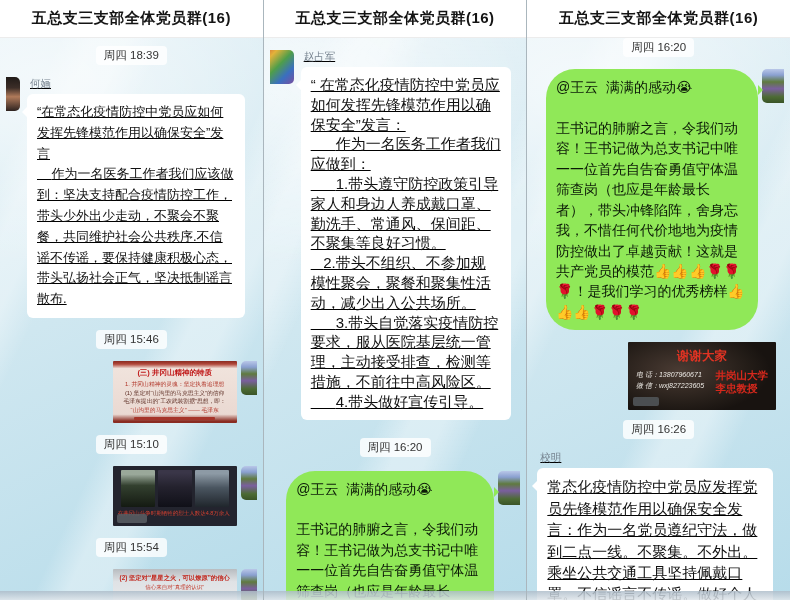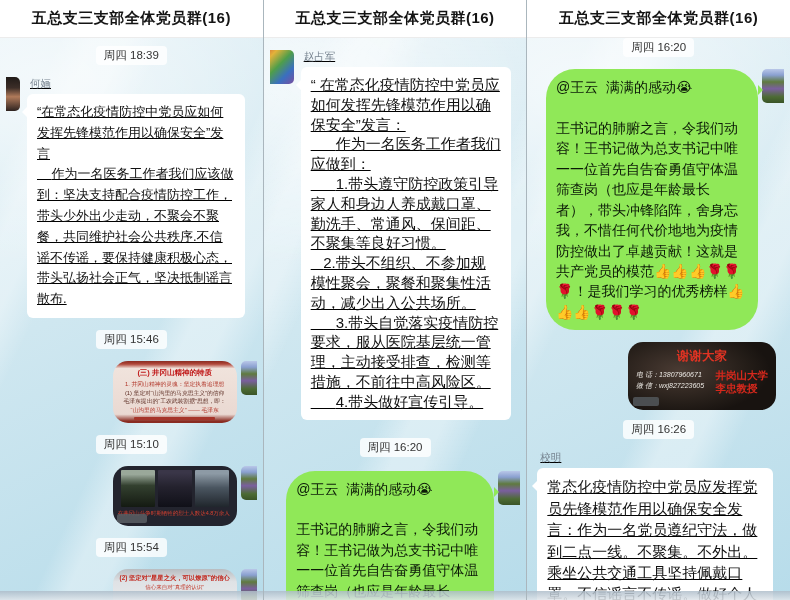--- a/index.html
+++ b/index.html
@@ -49,21 +49,21 @@
   .bubble.green::after { content:""; position:absolute; right:-5px; top:16px;
     border:5px solid transparent; border-left-color:#90e858; border-right:0; }
 
   
   .p1-msg { width:218px; font-size:13px; line-height:1.6; }
   .p2-msg { width:210px; font-size:15px;   line-height:1.32; }
   .p3-msg { width:236px; font-size:15px;   line-height:1.43; }
   .green-msg { width:208px; font-size:14px; line-height:1.46;border-radius:29px; }
 
   
-  .imgmsg { position:relative; border-radius:15px; overflow:hidden; flex:0 0 auto; }
+  .imgmsg { position:relative; border-radius:1px; overflow:hidden; flex:0 0 auto; }
 
   .slide1 { width:124px; height:62px; padding:7px 6px 4px;
     background:linear-gradient(180deg,#8a2c22 0%,#b0473a 5%,#f0e3dc 12%,#ead9d2 86%,#8a2c22 97%);
     text-align:center; }
   .s1-title { color:#c01818; font-weight:700; font-size:7.5px; margin-bottom:2px; }
   .s1-line  { color:#b03326; font-size:5.8px; line-height:1.5; }
   .s1-line.dk { color:#5a2a20; }
   .s1-bar { width:72%; height:3px; background:#a6352a; margin:2px auto 0; border-radius:1px; }
 
   .photos { width:124px; height:60px; background:#23242e; padding:4px 5px 3px; }

